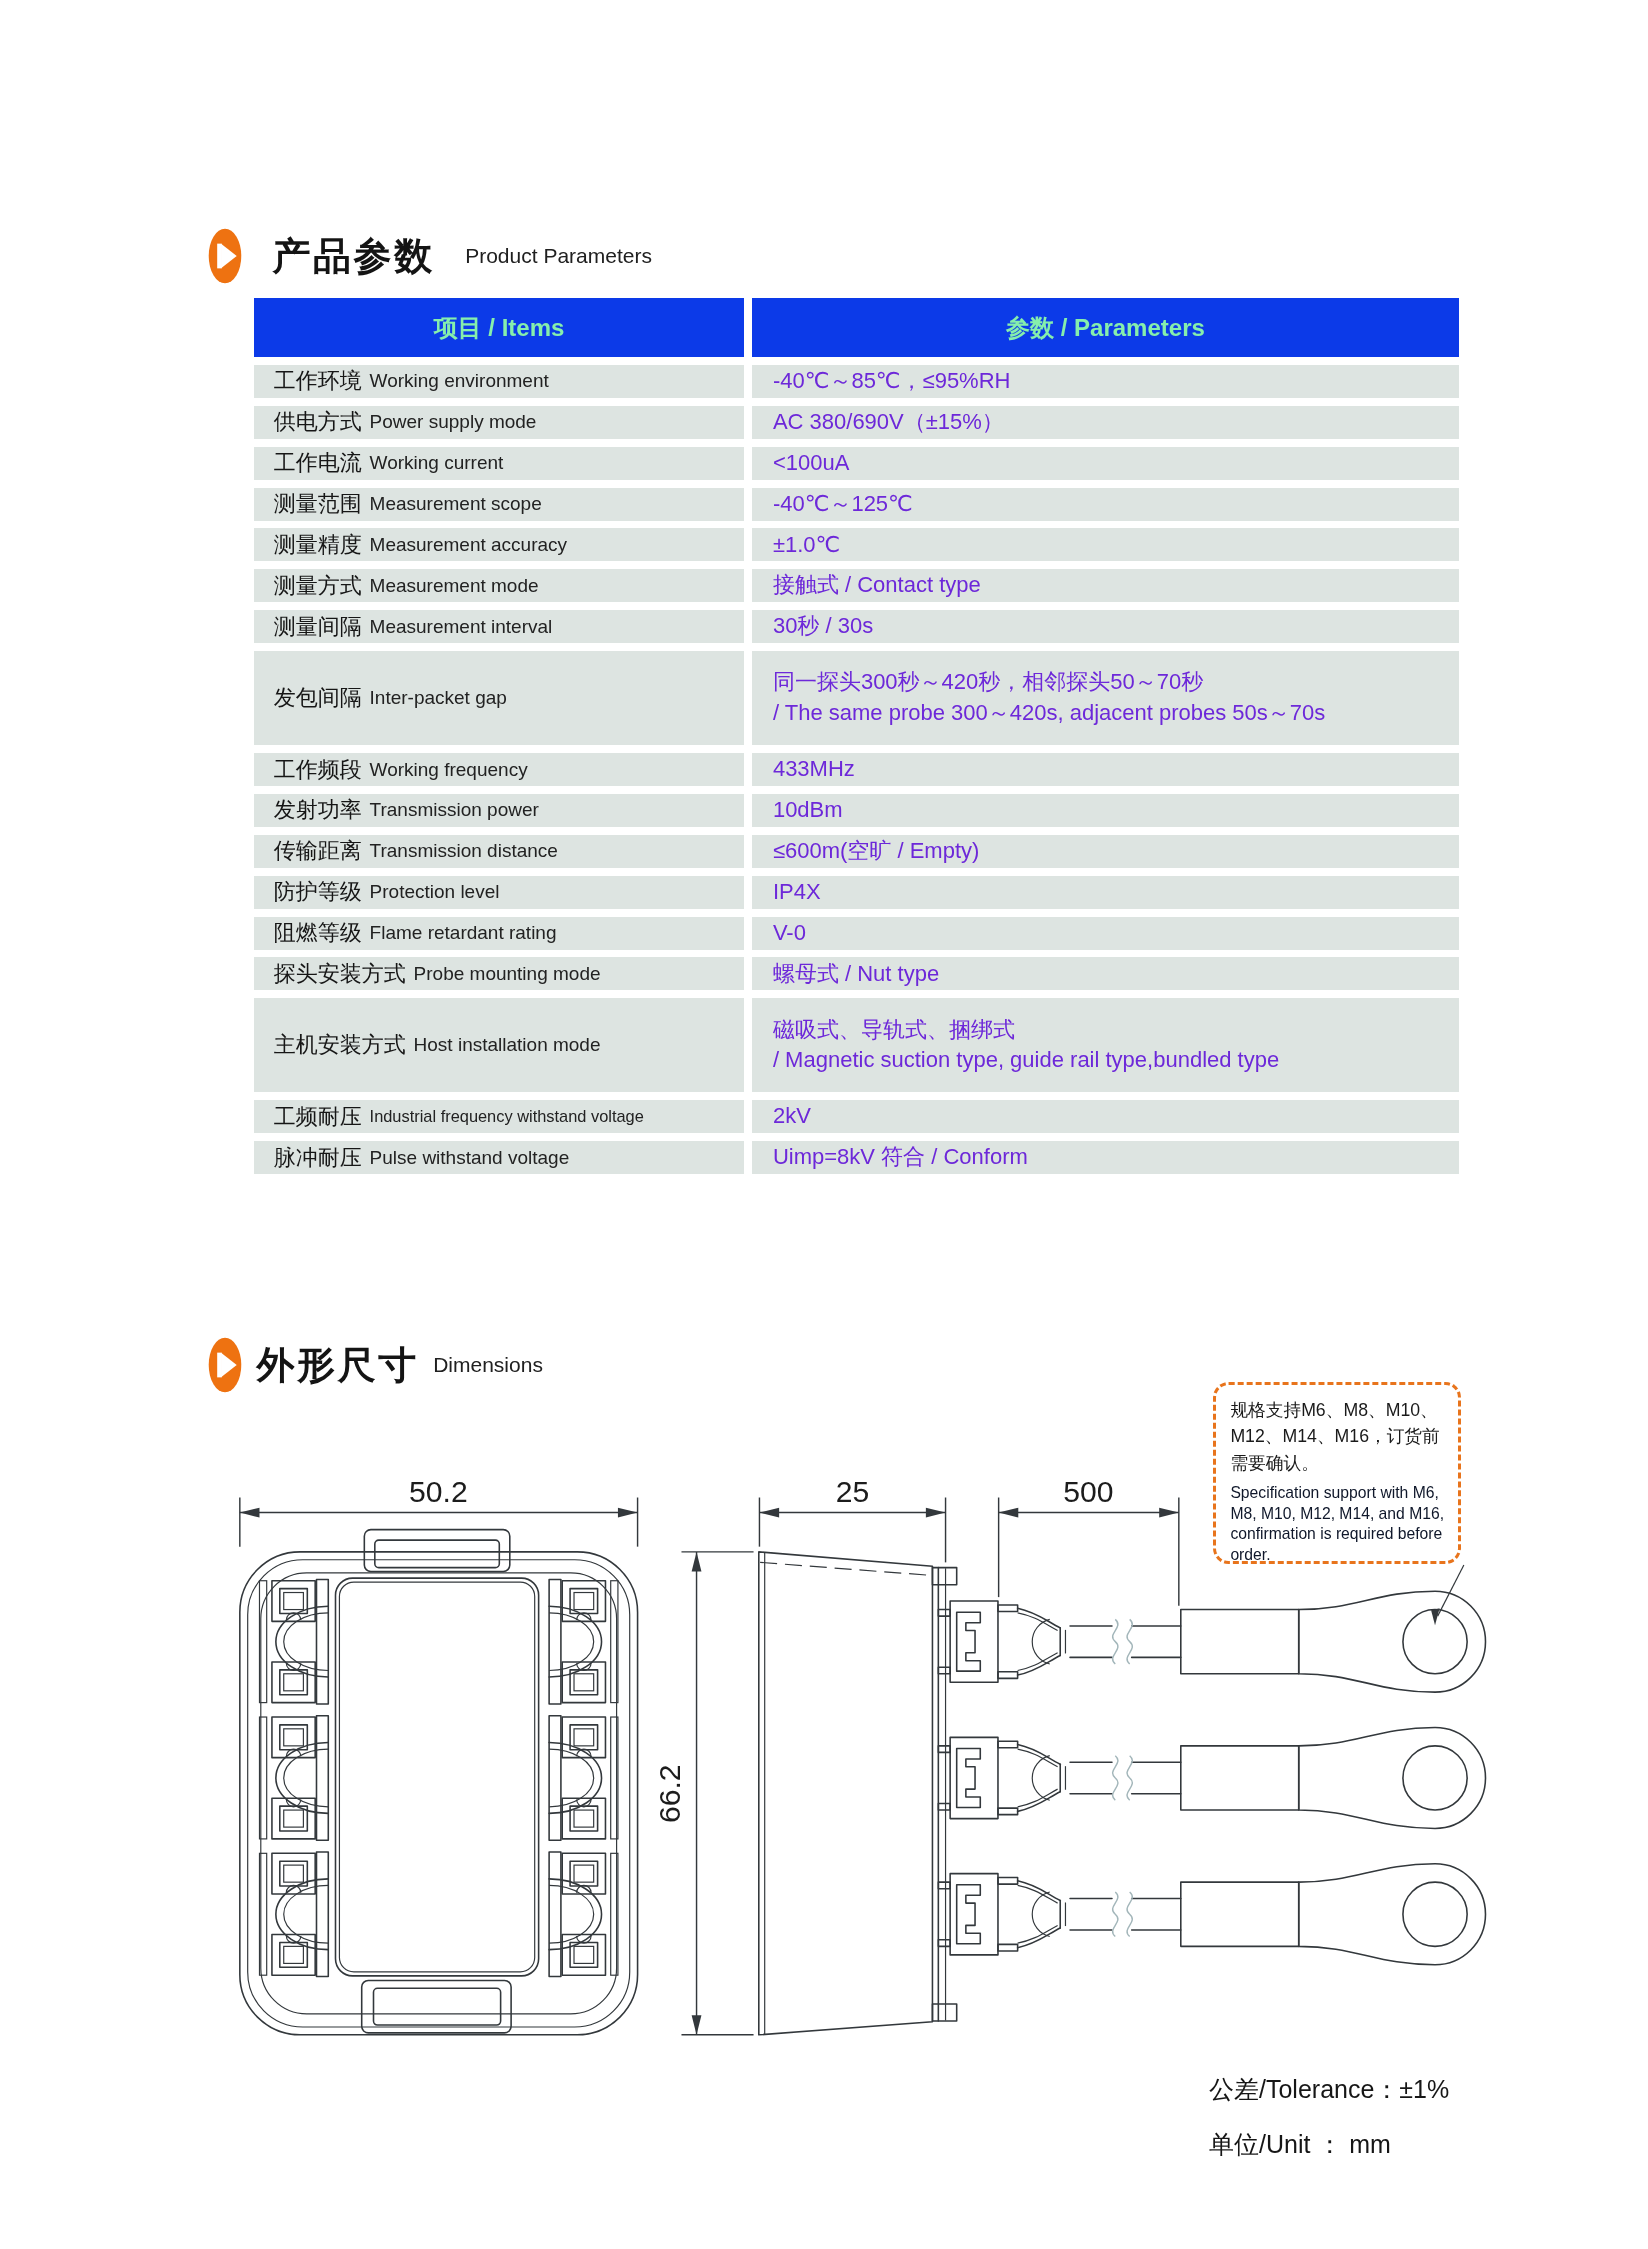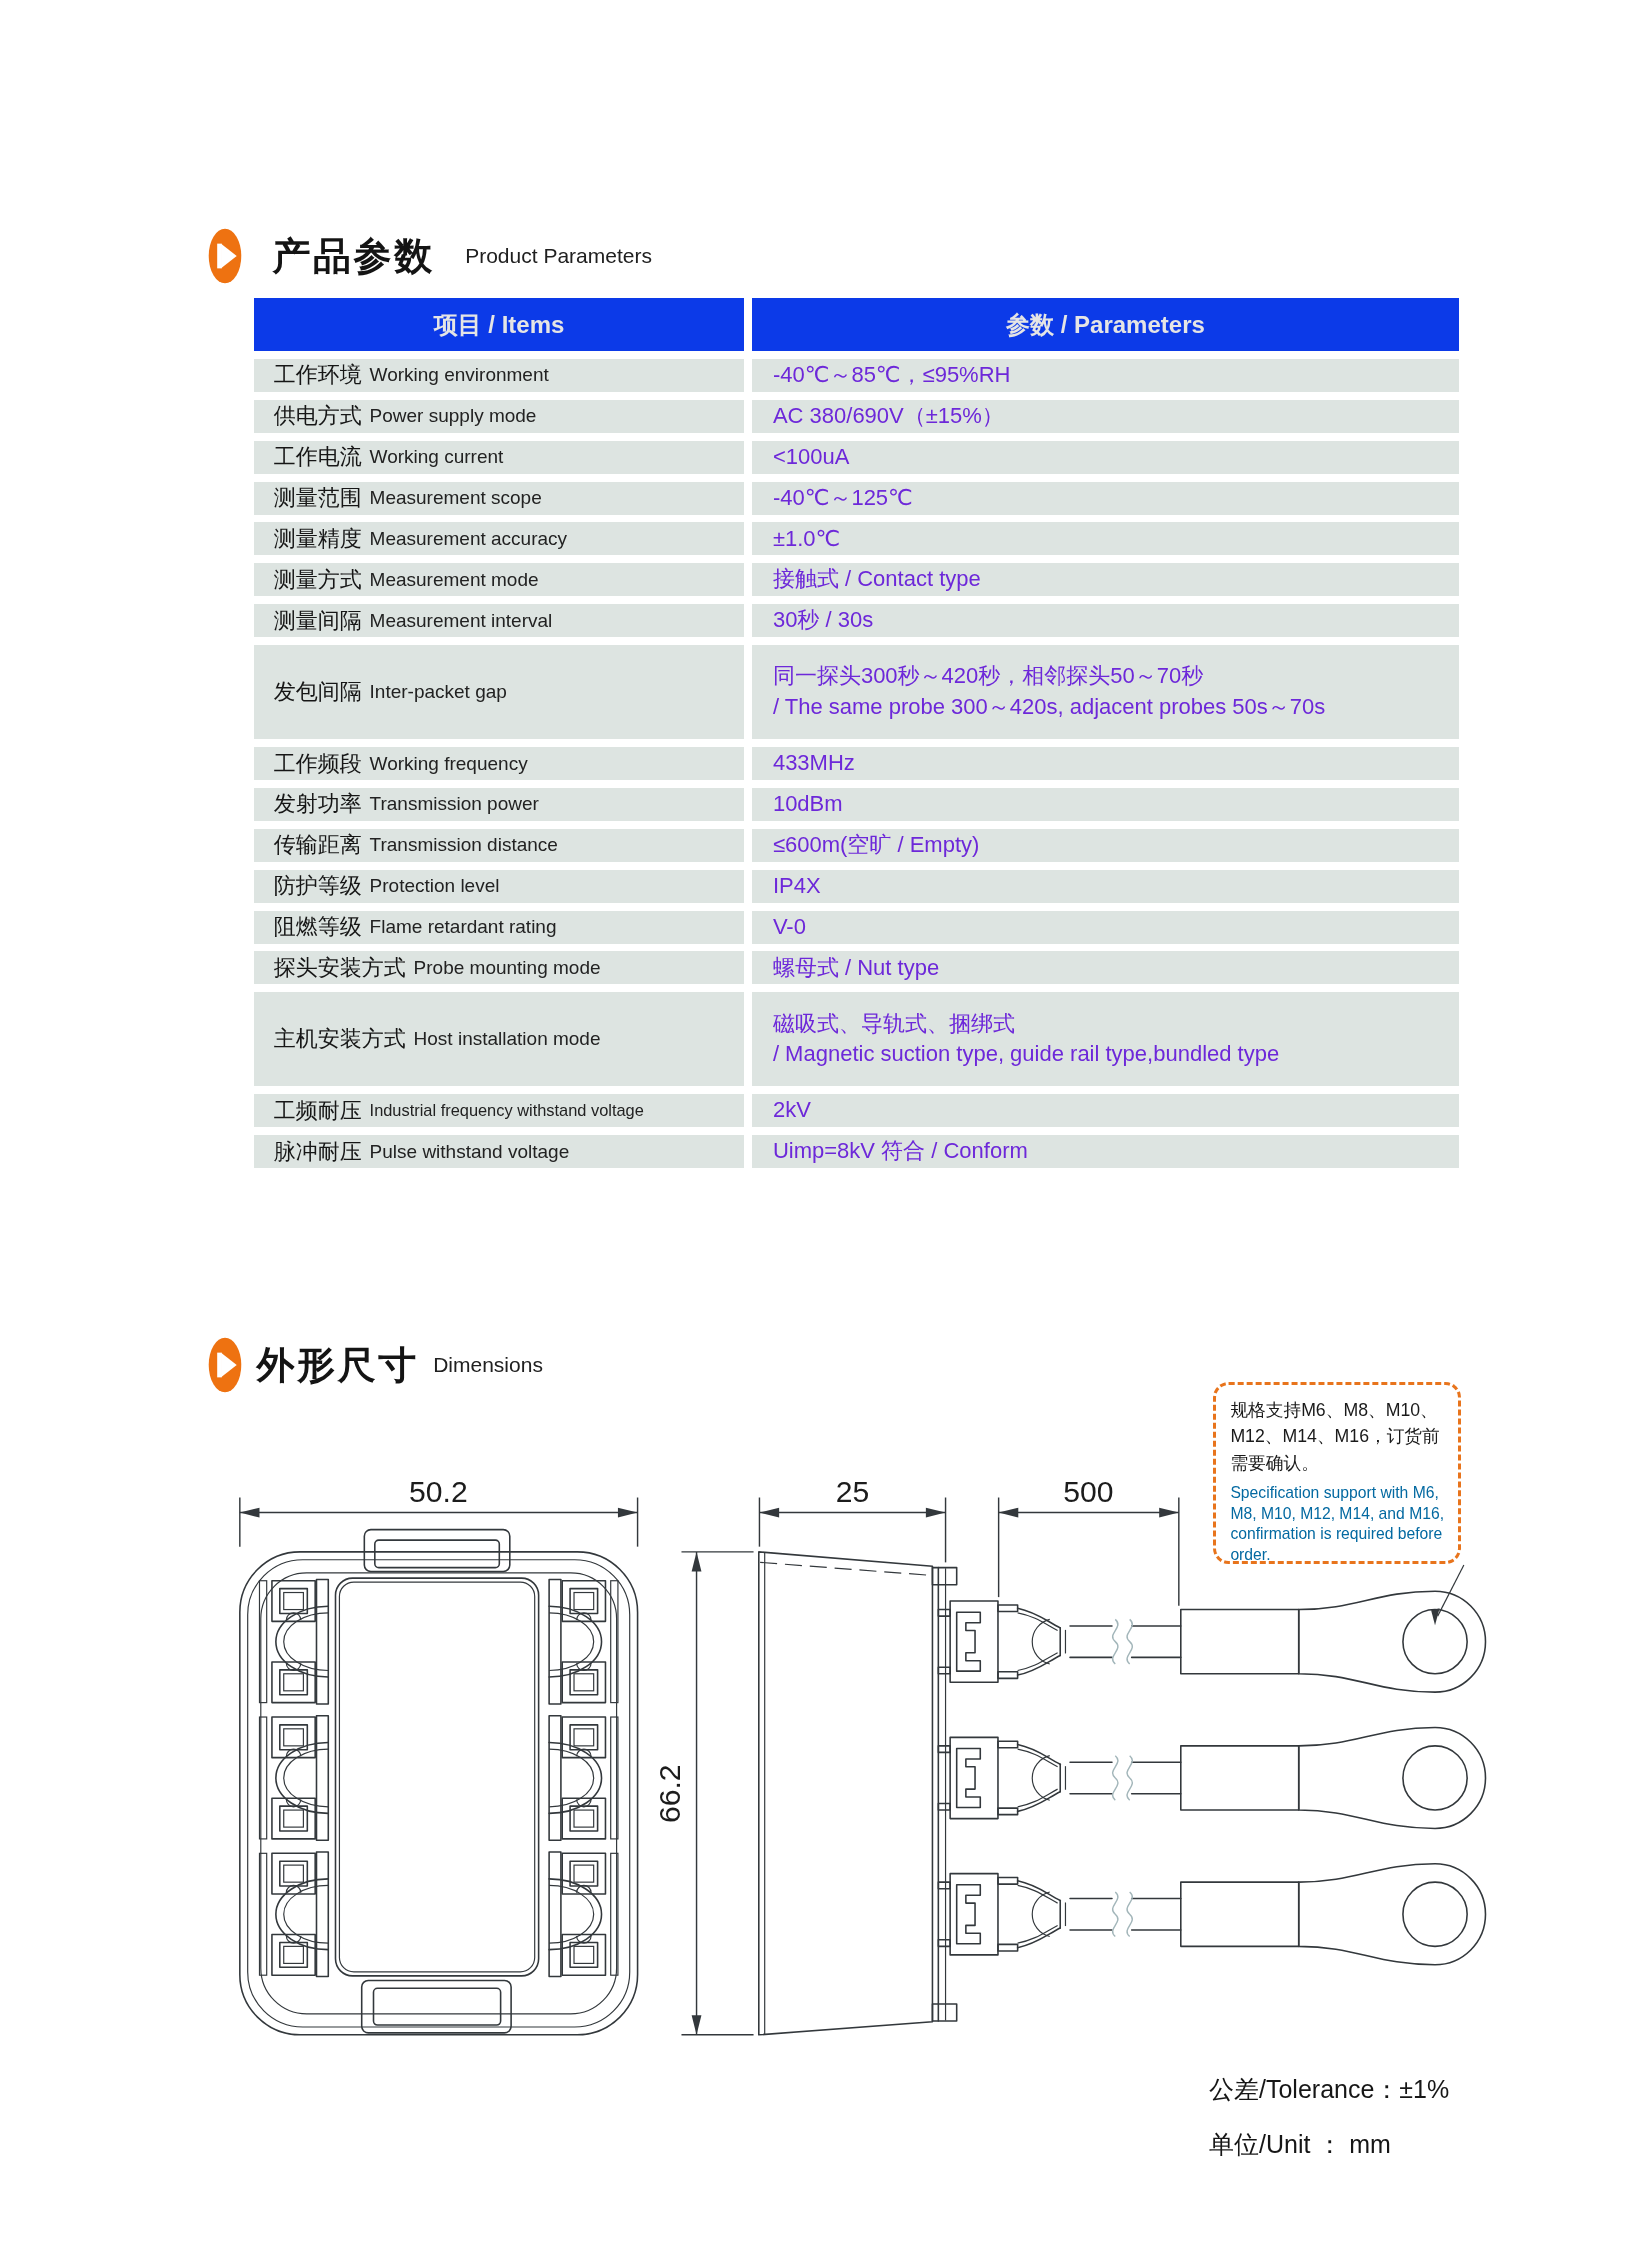--- a/index.html
+++ b/index.html
@@ -14,21 +14,21 @@
   .sec-title .bullet { width:34px; height:56px; margin-right:14.4px; flex:0 0 auto; }
   .sec-title .zh { font-size:38px; font-weight:600; color:#141414; letter-spacing:2.6px; }
   .sec-title .en { font-size:21px; font-weight:400; color:#202020; margin-left:14.4px; }
   #title-params { top:228px;gap:16px; }
   #title-dims   { top:1337px; }
 
   
   .ptable { position:absolute; left:254px; top:298px; width:1205px; }
   .trow { display:flex; margin-bottom:7.9px; }
   .thead .cell {
-    background:#0c3ae8; color:#e5e5e5; height:53px;
+    background:#0c3ae8; color:#86efac; height:59px;
     display:flex; align-items:center; justify-content:center;
     font-size:24px; font-weight:600;
   }
   .cell.c1 { width:490px; margin-right:7.9px; flex:0 0 auto; }
   .cell.c2 { flex:1 1 auto; }
   .prow .cell {
     background:#dde4e1; height:33px;
     display:flex; align-items:center;
   }
   .prow.tall .cell { height:94px; }
@@ -42,21 +42,21 @@
   .val .l1, .val .l2 { display:block; }
 
   
   #drawing-svg { position:absolute; left:0px; top:1363px; width:1648px; height:826px; }
   .note-box {
     position:absolute; left:1213px; top:1382px; width:248px; height:182px;
     border:3.3px dashed #e8741c; border-radius:15.7px;
     padding:11.8px 13px 9.2px 14.4px; background:#ffffff;
   }
   .note-box .nzh { font-size:17.7px; line-height:1.5; color:#1a1a1a; }
-  .note-box .nen { font-size:15.7px; line-height:1.32; color:#0369a1; margin-top:6.6px; }
+  .note-box .nen { font-size:15.7px; line-height:1.32; color:#0f172a; margin-top:6.6px; }
   .tol-block { position:absolute; left:1209px; top:2062px; }
   .tol-block div { font-size:25px; color:#161616; line-height:55px; }
 
   svg .ln   { stroke:#33383c; stroke-width:2.4; fill:none; stroke-linejoin:round; stroke-linecap:round; }
   svg .thin { stroke:#33383c; stroke-width:1.8; fill:none; }
   svg .dim  { stroke:#33383c; stroke-width:2.2; fill:none; }
   svg .lite { stroke:#a3b6ba; stroke-width:2.2; fill:none; }
   svg .dimtxt { font-family:"Liberation Sans","DejaVu Sans",sans-serif; font-size:46px; fill:#1c1c1c; }
 </style>
 </head>

